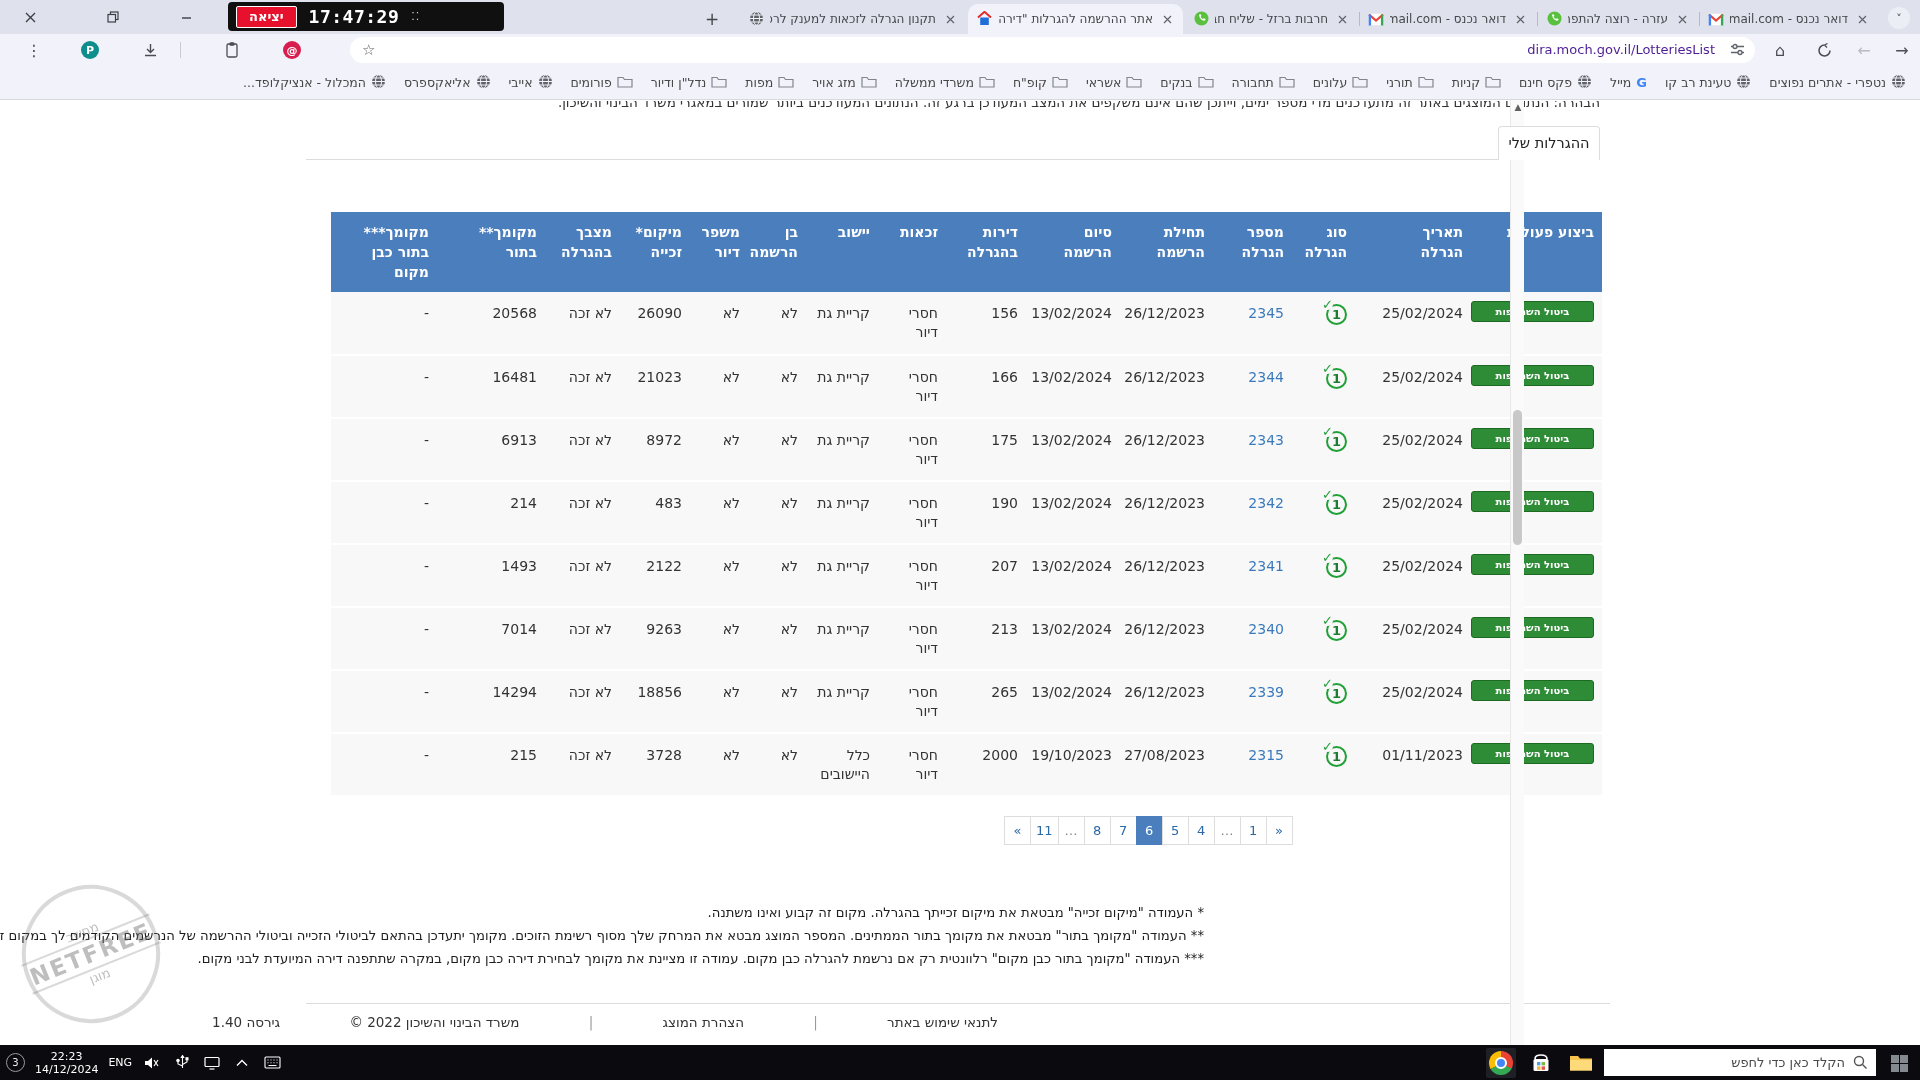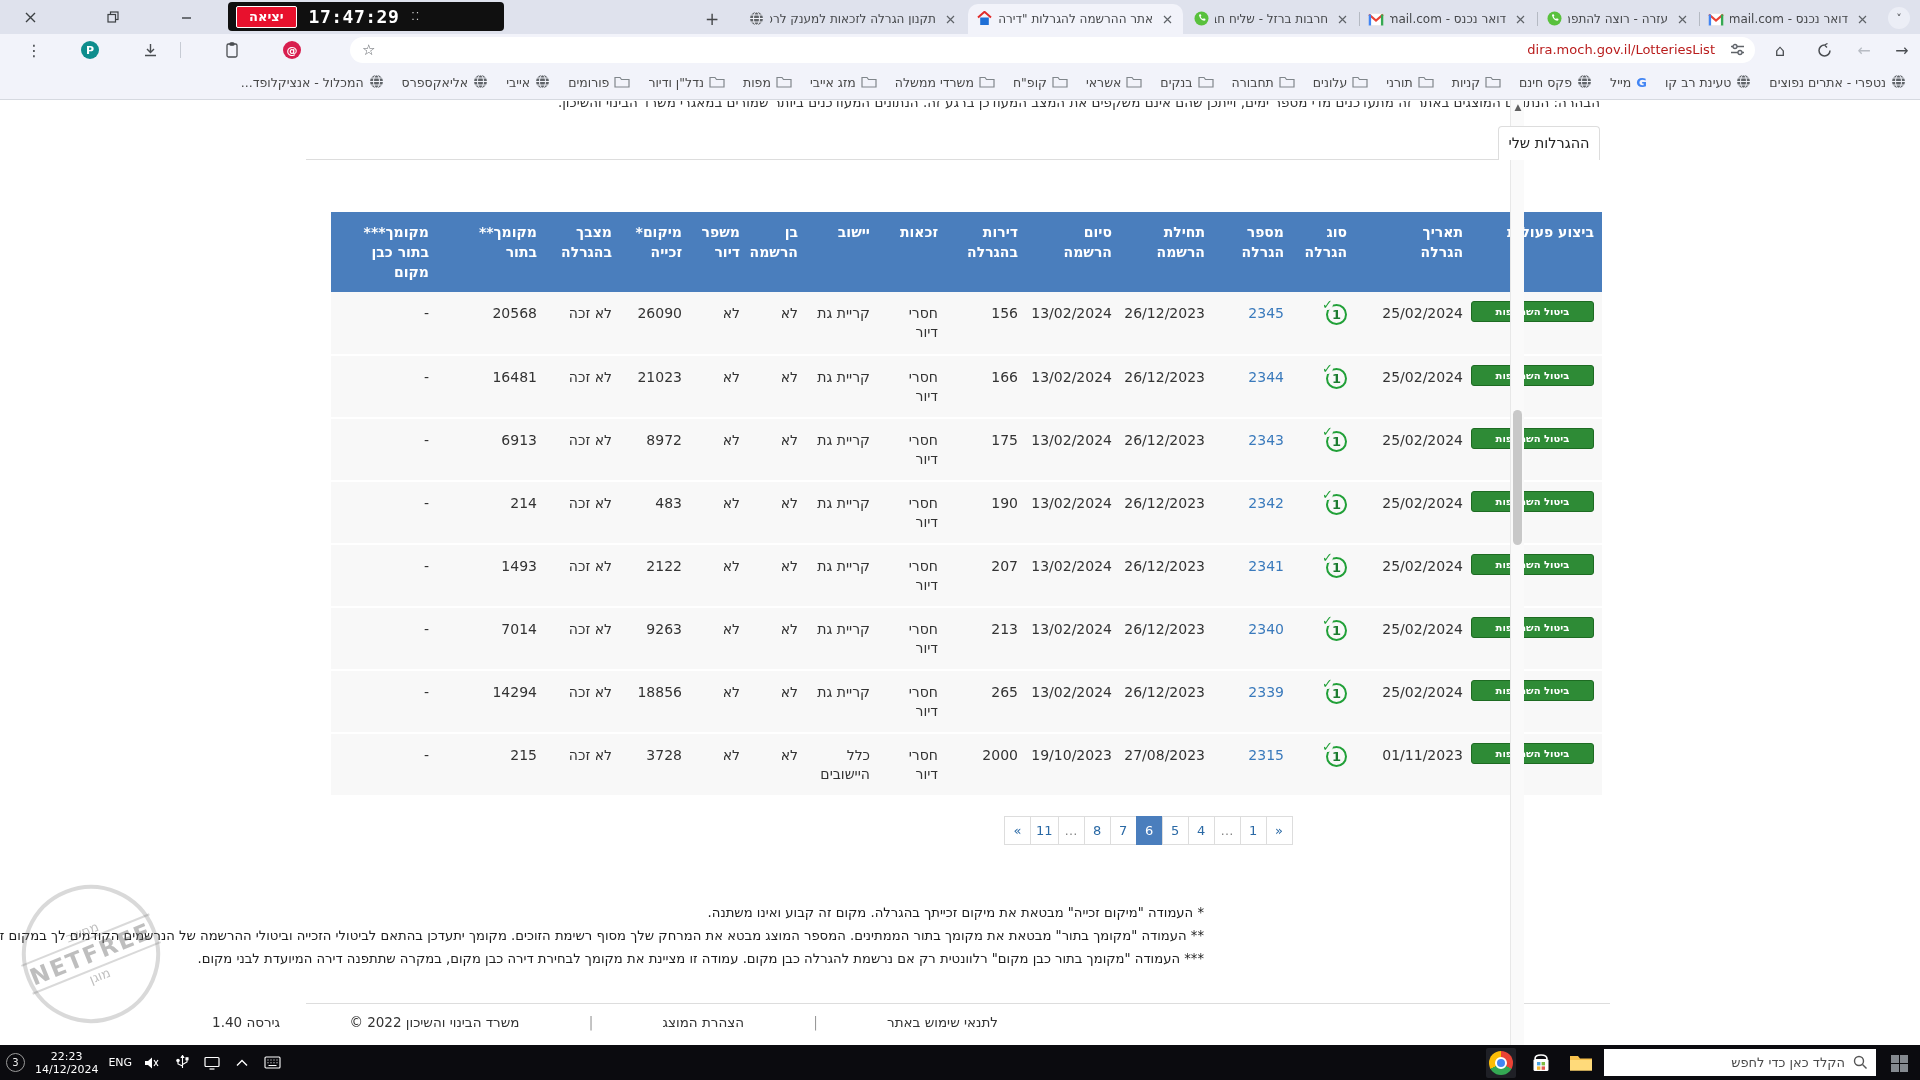--- a/index.html
+++ b/index.html
@@ -21,21 +21,21 @@
   .tab .favicon { width:16px; height:16px; flex:0 0 16px; }
   .tab .close { width:16px; height:16px; flex:0 0 16px; display:flex; align-items:center; justify-content:center; color:#5f6368; }
   .tab-sep { position:absolute; top:12px; width:1px; height:14px; background:#9aa0a6; opacity:.6; }
   .newtab-btn { position:absolute; left:700px; top:7px; width:24px; height:24px; font-size:17px; color:#45474a; display:flex; align-items:center; justify-content:center; border-radius:50%; }
   .tabsearch-btn { position:absolute; left:1888px; top:7px; width:22px; height:22px; border-radius:50%; background:#eceef6; display:flex; align-items:center; justify-content:center; color:#45474a; font-size:11px; }
 
   .toolbar { position:absolute; top:34px; left:0; width:1920px; height:32px; background:#f2f3fa; }
   .tb-icon { position:absolute; top:4px; width:24px; height:24px; display:flex; align-items:center; justify-content:center; color:#4a4d51; border-radius:50%; }
   .ext-circle { width:18px; height:18px; border-radius:50%; color:#fff; font-size:11px; font-weight:bold; display:flex; align-items:center; justify-content:center; }
   .omnibox { position:absolute; left:350px; top:3px; width:1405px; height:26px; background:#ffffff; border-radius:13px; display:flex; align-items:center; padding:0 10px; }
-  .omni-url { position:absolute; right:40px; top:0; height:26px; line-height:26px; font-size:13px; color:#b91c1c; direction:ltr; }
+  .omni-url { position:absolute; right:40px; top:0; height:26px; line-height:26px; font-size:13px; color:#4c1d95; direction:ltr; }
   .omni-star { position:absolute; left:12px; top:4px; color:#5f6368; font-size:15px; }
   .omni-site { position:absolute; right:10px; top:5px; }
 
   .bookmarks { position:absolute; top:66px; left:0; width:1920px; height:34px; background:#f2f3fa; border-bottom:1px solid #d6d9e0; direction:rtl; display:flex; align-items:center; gap:18px; padding:0 14px; }
   .bm { display:flex; align-items:center; gap:5px; font-size:12.5px; color:#474747; white-space:nowrap; }
   .bm svg, .bm .gicon { flex:0 0 15px; }
   .gicon { font-size:13px; font-weight:bold; color:#4285f4; line-height:15px; }
 
   
   .page { position:absolute; top:100px; left:0; width:1524px; height:945px; background:#fff;text-decoration:underline; }
@@ -330,21 +330,21 @@
     <div class="bm">
       <span><svg width="16" height="13" viewBox="0 0 16 13" fill="none" stroke="#80868b" stroke-width="1.2">
           <path d="M1 2.5 h5 l1.5 2 h7.5 v7.5 h-14z"></path>
         </svg></span>
       <span>משרדי ממשלה</span>
     </div>
     <div class="bm">
       <span><svg width="16" height="13" viewBox="0 0 16 13" fill="none" stroke="#80868b" stroke-width="1.2">
           <path d="M1 2.5 h5 l1.5 2 h7.5 v7.5 h-14z"></path>
         </svg></span>
-      <span>מזג אייבי</span>
+      <span>מזג אויר</span>
     </div>
     <div class="bm">
       <span><svg width="16" height="13" viewBox="0 0 16 13" fill="none" stroke="#80868b" stroke-width="1.2">
           <path d="M1 2.5 h5 l1.5 2 h7.5 v7.5 h-14z"></path>
         </svg></span>
       <span>מפות</span>
     </div>
     <div class="bm">
       <span><svg width="16" height="13" viewBox="0 0 16 13" fill="none" stroke="#80868b" stroke-width="1.2">
           <path d="M1 2.5 h5 l1.5 2 h7.5 v7.5 h-14z"></path>

